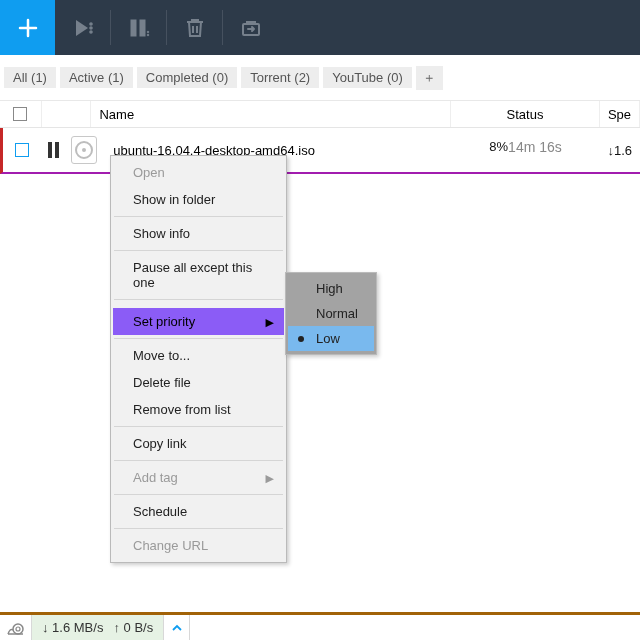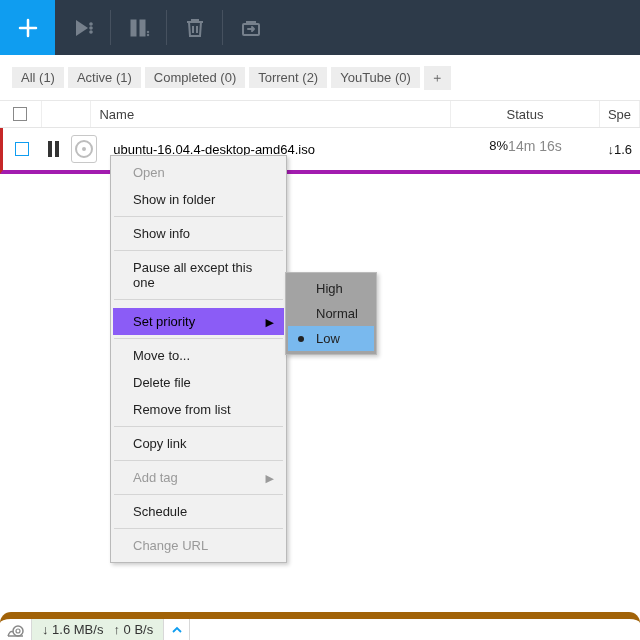--- a/index.html
+++ b/index.html
@@ -5,34 +5,34 @@
   * { box-sizing: border-box; margin: 0; padding: 0; font-family: "Segoe UI", Arial, sans-serif; font-size: 13px; }
   html, body { width: 640px; height: 640px; overflow: hidden; background: #fff; }
   
   .toolbar { height: 55px; background: #2d3a49; display: flex; align-items: stretch; }
   .tb-add { width: 55px; background: #0f9df0; display: flex; align-items: center; justify-content: center; }
   .tb-add svg { stroke: #fff; }
   .tb-btn { width: 55px; display: flex; align-items: center; justify-content: center; position: relative; opacity: 0.6; }
   .tb-sep { width: 1px; background: rgba(255,255,255,0.12); margin: 10px 0; }
   .tb-btn svg { stroke: #a7b0ba; fill: none; }
   
-  .filters { height: 46px; display: flex; align-items: center; padding: 0 10px; background: #fff; border-bottom: 1px solid #e8e8e8; }
+  .filters { height: 46px; display: flex; align-items: center; padding: 0 2px; background: #fff; border-bottom: 1px solid #e8e8e8; }
   .ftab { padding: 3px 9px; margin: 0 2px; background: #ededed; color: #555; cursor: default; }
   .ftab.plus { padding: 3px 7px; color: #666; }
   
-  .hdr { height: 27px; display: flex; align-items: center; border-bottom: 1px solid #e5e5e5; color: #404040; }
+  .hdr { height: 27px; display: flex; align-items: center; border-bottom: 1px solid #e5e5e5; color: #000000; }
   .hdr .cell, .row .cell { padding: 0 8px; border-right: 1px solid #eee; height: 100%; display: flex; align-items: center; }
   .col-chk { width: 42px; justify-content: center; }
   .col-icon { width: 50px; }
   .col-name { width: 363px; }
   .col-status { width: 150px; flex-direction: column; align-items: stretch; justify-content: center; }
   .hdr .col-status { flex-direction: row; align-items: center; }
   .col-speed { flex: 1; }
   
-  .row { height: 46px; display: flex; align-items: flex-end; border-left: 3px solid #c62828; border-bottom: 4px solid #a21caf; }
+  .row { height: 46px; display: flex; align-items: flex-end; border-left: 3px solid #c62828; border-bottom: 2px solid #a21caf; }
   .row .cell { border-right: none; }
   .chkbox { width: 14px; height: 14px; border: 1.5px solid #0f9df0; }
   .pauseglyph { display: inline-flex; gap: 3px; margin-left: 6px; }
   .pauseglyph span { width: 4px; height: 16px; background: #333; }
   .disc { width: 28px; height: 28px; border: 1px solid #c8c8c8; border-radius: 3px; display: flex; align-items: center; justify-content: center; }
   .disc-inner { width: 18px; height: 18px; border: 2px solid #bdbdbd; border-radius: 50%; position: relative; }
   .disc-inner::after { content: ""; position: absolute; width: 4px; height: 4px; background: #bdbdbd; border-radius: 50%; top: 5px; left: 5px; }
   .status-top { display: flex; justify-content: space-between; font-size: 13px; color: #111; }
   .status-top .eta { color: #888; font-size: 14px; }
   .progress { height: 5px; background: #e4e4e4; border-radius: 3px; margin-top: 2px; position: relative; overflow: hidden; }
@@ -43,21 +43,21 @@
   .ctx .item { padding: 6px 12px 6px 20px; color: #222; position: relative; }
   .ctx .item.disabled { color: #9a9a9a; }
   .ctx .sep { height: 1px; background: #d5d5d5; margin: 3px 1px; }
   .ctx .item.hl { background: #8b5cf6; color: #000; margin-top: 8px; }
   .ctx .item .chev { position: absolute; right: 10px; top: 50%; transform: translateY(-50%); font-size: 11px; }
   .sub { position: absolute; left: 285px; top: 272px; width: 92px; background: #a3a3a3; border: 1px solid #bababa; box-shadow: 2px 2px 4px rgba(0,0,0,0.2); padding: 3px 2px; }
   .sub .item { padding: 5px 10px 5px 28px; color: #222; position: relative; }
   .sub .item.hl { background: #79b9ee; padding-left: 28px; }
   .sub .dot { position: absolute; left: 10px; top: 50%; transform: translateY(-50%); width: 6px; height: 6px; background: #222; border-radius: 50%; }
   
-  .status { position: absolute; left: 0; bottom: 0; width: 640px; height: 28px; border-top: 7px solid #a16207; display: flex; align-items: stretch; background: #fff; border-radius: 11px; }
+  .status { position: absolute; left: 0; bottom: 0; width: 640px; height: 28px; border-top: 3px solid #a16207; display: flex; align-items: stretch; background: #fff; }
   .status .snail { width: 32px; border-right: 1px solid #d8d8d8; display: flex; align-items: center; justify-content: center; }
   .status .rates { background: #e6f2e4; display: flex; align-items: center; padding: 0 10px; gap: 10px; border-right: 1px solid #d8d8d8; color: #333; }
   .status .close { width: 26px; display: flex; align-items: center; justify-content: center; border-right: 1px solid #d8d8d8; color: #0f9df0; }
 </style>
 </head>
 <body>
 
 <div class="toolbar">
   <div class="tb-add">
     <svg width="22" height="22" viewBox="0 0 22 22" stroke-width="2.5" stroke-linecap="round">

